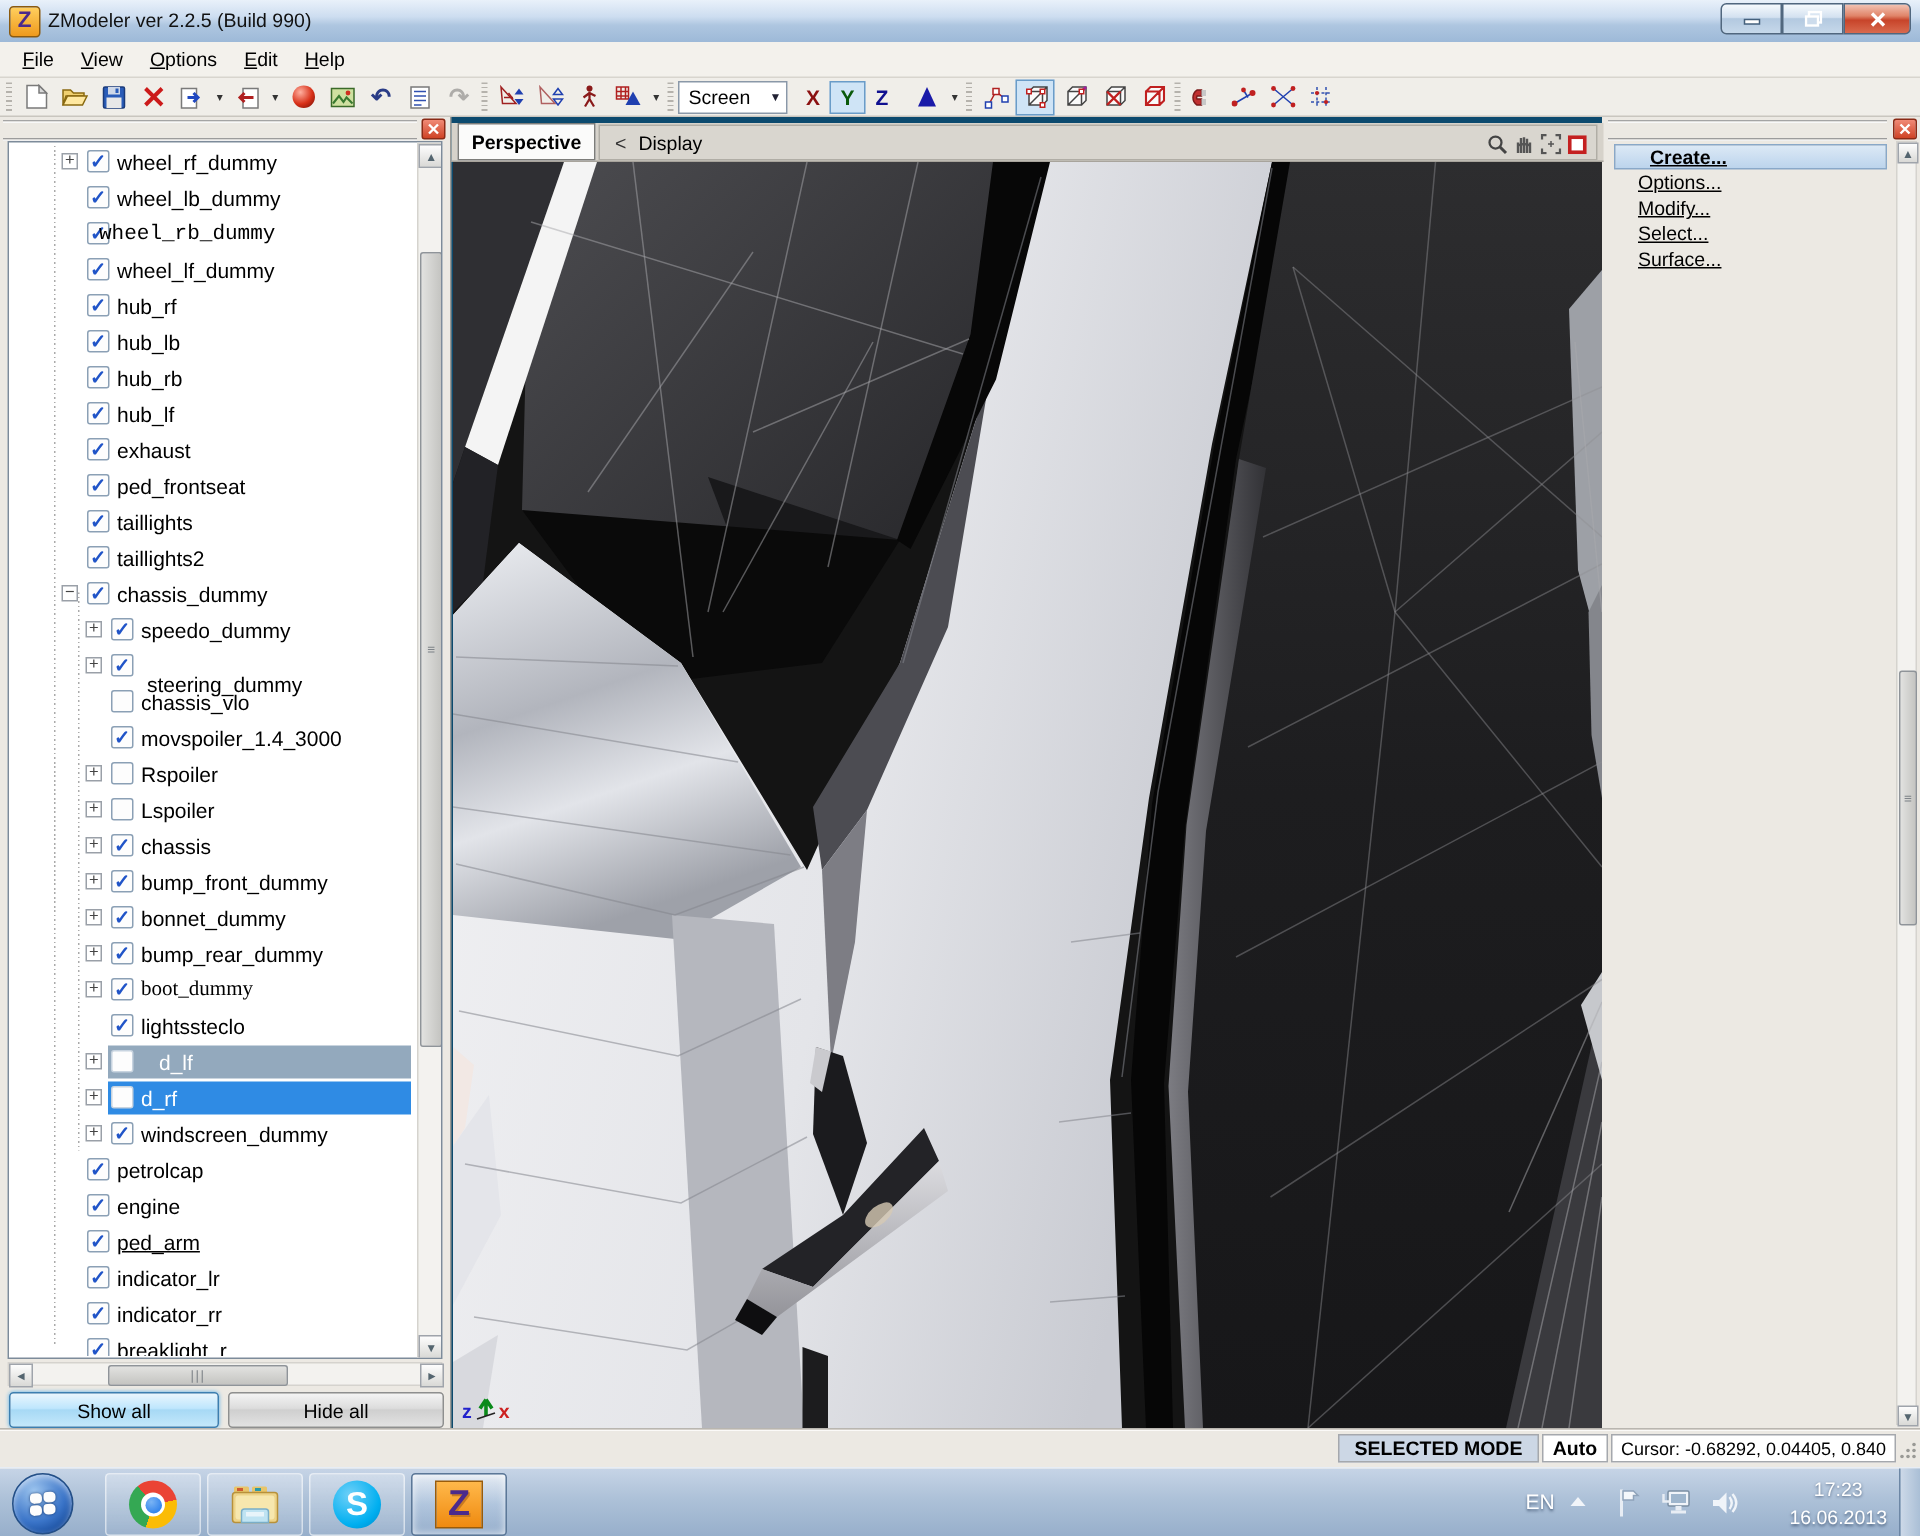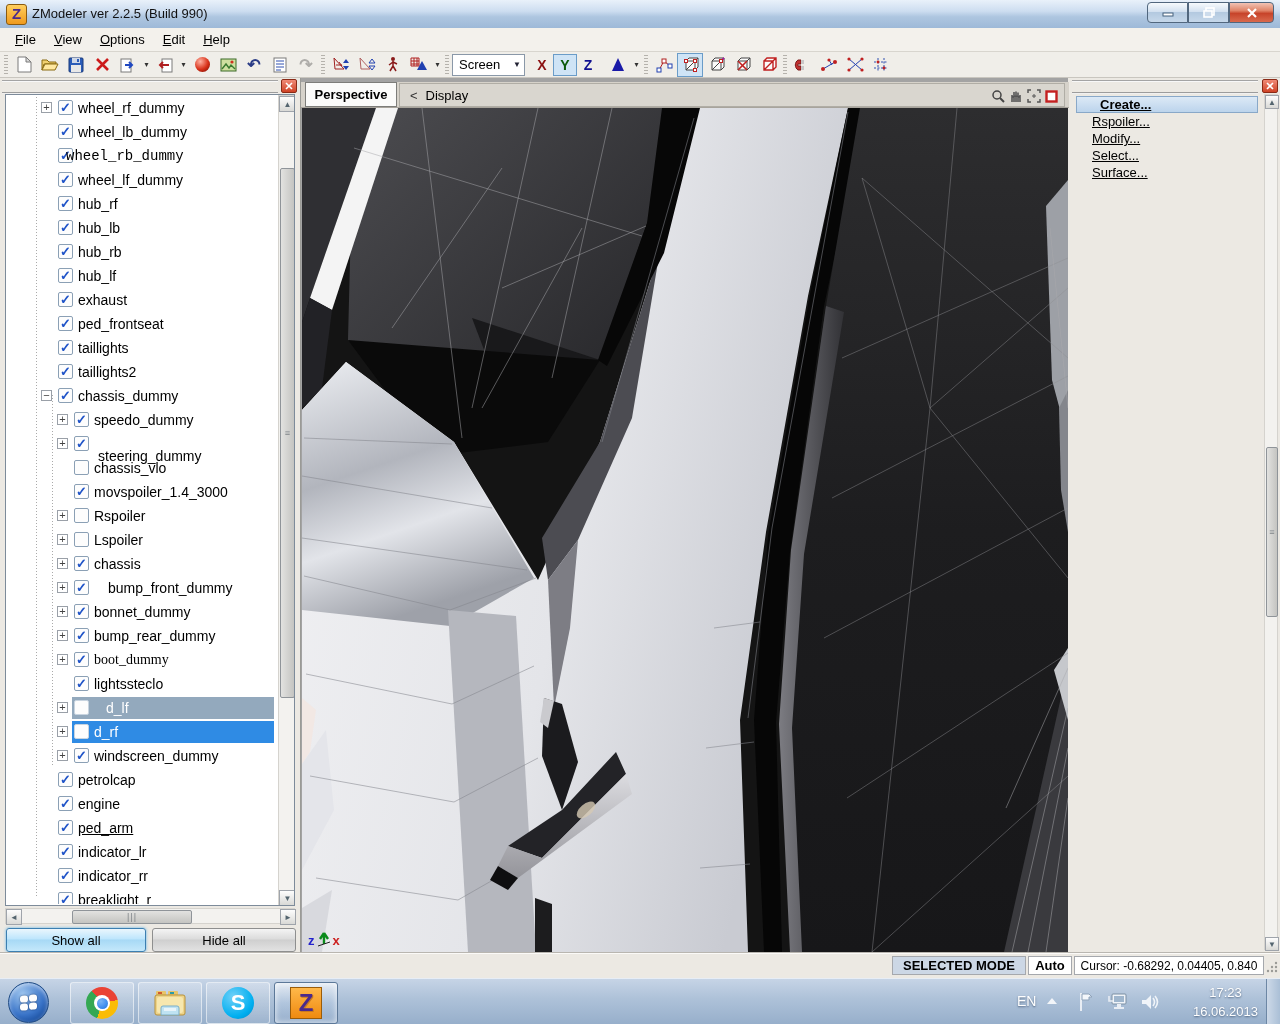--- a/index.html
+++ b/index.html
@@ -78,21 +78,21 @@
   .sb-thumb.h{background:linear-gradient(#e2e2e0,#c4c4c1);}
   .sb-grip{position:absolute;left:50%;top:50%;transform:translate(-50%,-50%);color:#7f8489;font-size:9px;line-height:6px;}
 
   .winbtn{position:absolute;height:22px;border:1px solid #8e8f8f;border-radius:3px;
     background:linear-gradient(#f4f4f4,#dcdcdc 45%,#cfcfcf 50%,#e2e2e2);
     display:flex;align-items:center;justify-content:center;font-size:13px;}
   .winbtn.focused{border:1px solid #3c7fb1;background:linear-gradient(#eaf6fd,#bee6fd 45%,#a7d9f5 50%,#c4e8fb);
     box-shadow:0 0 3px #58b0e8;}
 
   
-  #vpcol{left:300px;top:0;width:768px;height:874px;background:#a3a3a3;border-left:1px solid #9a9a96;box-sizing:border-box;}
+  #vpcol{left:300px;top:0;width:768px;height:874px;background:#0c4a6e;border-left:1px solid #9a9a96;box-sizing:border-box;}
   #vphdr{position:absolute;left:0;top:4px;width:768px;height:26px;background:#d6d2ca;border-bottom:1px solid #a8a49c;box-sizing:border-box;}
   #vptab{position:absolute;left:4px;top:0;width:92px;height:25px;background:#fbfbfa;border:1px solid #7d7d7a;
     box-sizing:border-box;font-weight:bold;display:flex;align-items:center;justify-content:center;}
   #vpcrumb{position:absolute;left:98px;top:1px;right:4px;height:24px;background:#d9d6cf;border:1px solid #b0ada5;
     box-sizing:border-box;display:flex;align-items:center;}
   #vpicons{position:absolute;right:6px;top:5px;display:flex;gap:4px;align-items:center;}
   #canvas{position:absolute;left:1px;top:30px;width:766px;height:844px;background:#141414;}
   #gizmo{position:absolute;left:6px;bottom:4px;display:flex;align-items:flex-end;gap:1px;
     font-weight:bold;font-size:13px;}
 
@@ -448,21 +448,21 @@
               <span class="lbl" style="left: 88px;">Lspoiler</span>
             </div>
             <div class="trow">
               <span class="exp" style="left: 51px;">+</span>
               <span class="cbx" style="left: 68px;">✓</span>
               <span class="lbl" style="left: 88px;">chassis</span>
             </div>
             <div class="trow">
               <span class="exp" style="left: 51px;">+</span>
               <span class="cbx" style="left: 68px;">✓</span>
-              <span class="lbl" style="left: 102px;">bump_front_dummy</span>
+              <span class="lbl" style="left: 88px;">bump_front_dummy</span>
             </div>
             <div class="trow">
               <span class="exp" style="left: 51px;">+</span>
               <span class="cbx" style="left: 68px;">✓</span>
               <span class="lbl" style="left: 88px;">bonnet_dummy</span>
             </div>
             <div class="trow">
               <span class="exp" style="left: 51px;">+</span>
               <span class="cbx" style="left: 68px;">✓</span>
               <span class="lbl" style="left: 88px;">bump_rear_dummy</span>
@@ -710,21 +710,21 @@
       <div class="closex abs" style="left:194px;top:1px;">
         <svg width="8" height="8">
             <path d="M1,1 L7,7 M7,1 L1,7" stroke="#fff" stroke-width="1.6"></path>
           </svg>
       </div>
       <div class="abs" style="left:8px;top:18px;width:182px;">
         <div class="cmditem sel">
             <span>Create...</span>
           </div>
         <div class="cmditem">
-            <span>Rspoiler...</span>
+            <span>Options...</span>
           </div>
         <div class="cmditem">
             <span>Modify...</span>
           </div>
         <div class="cmditem">
             <span>Select...</span>
           </div>
         <div class="cmditem">
             <span>Surface...</span>
           </div>

